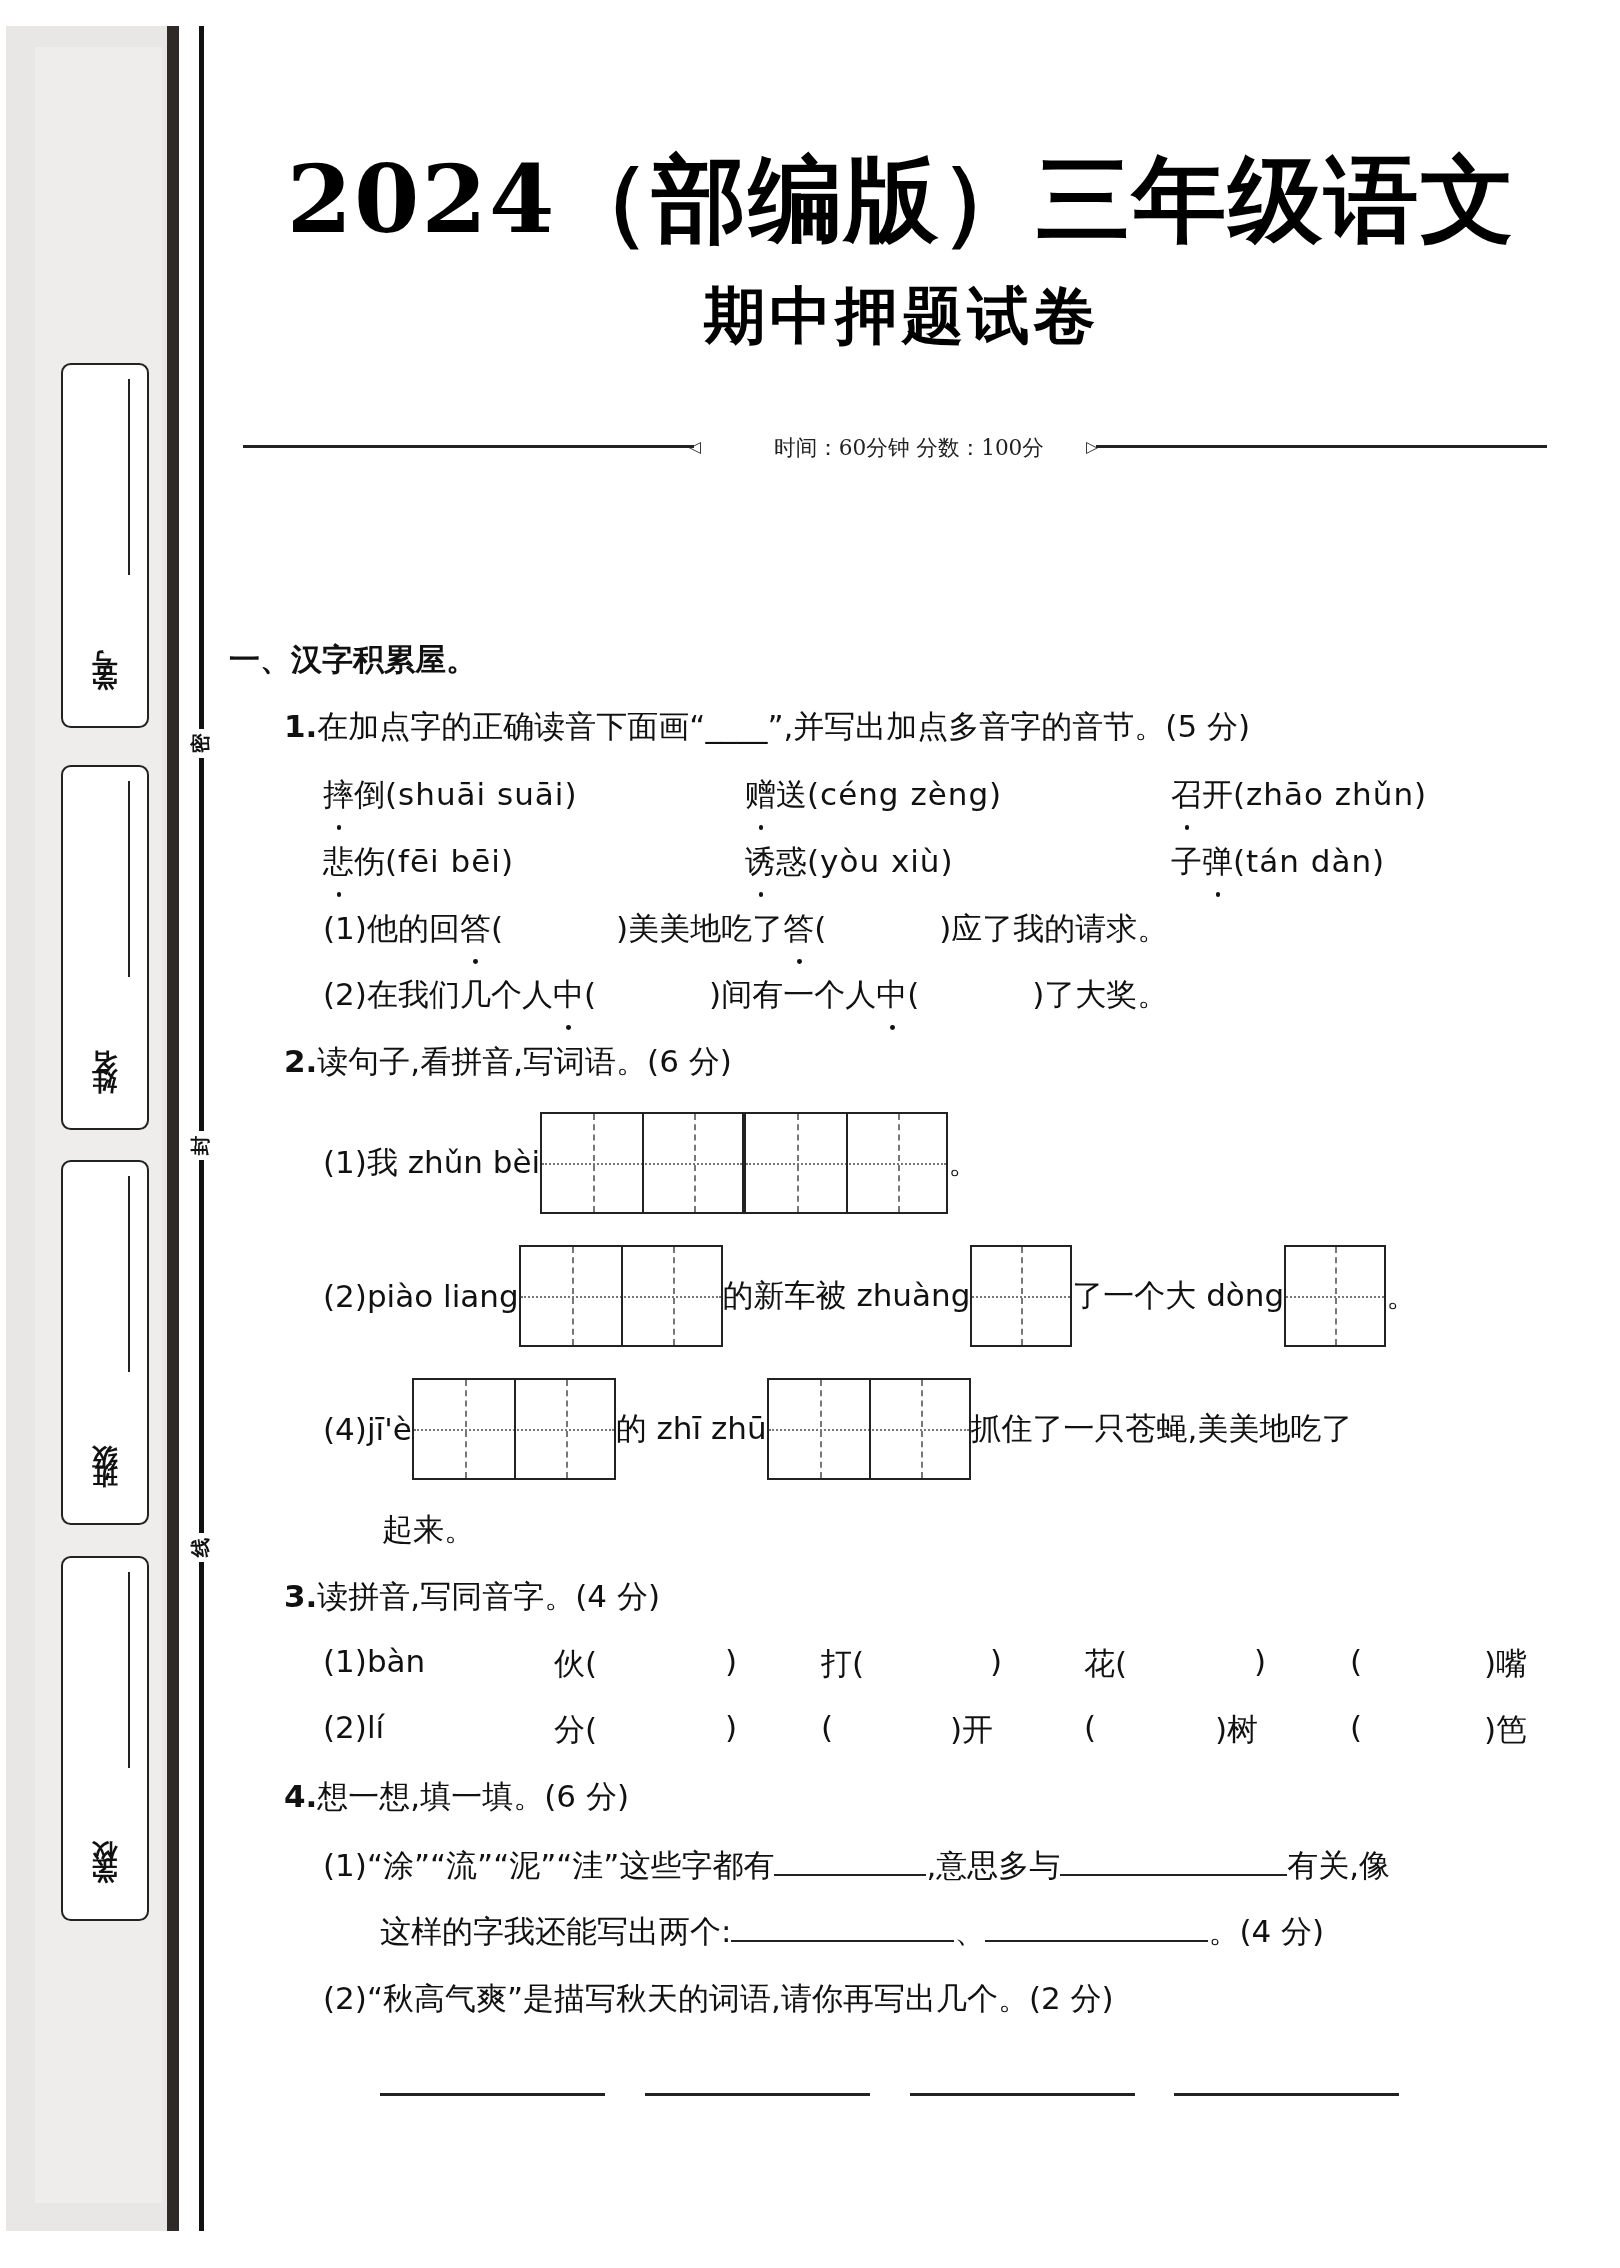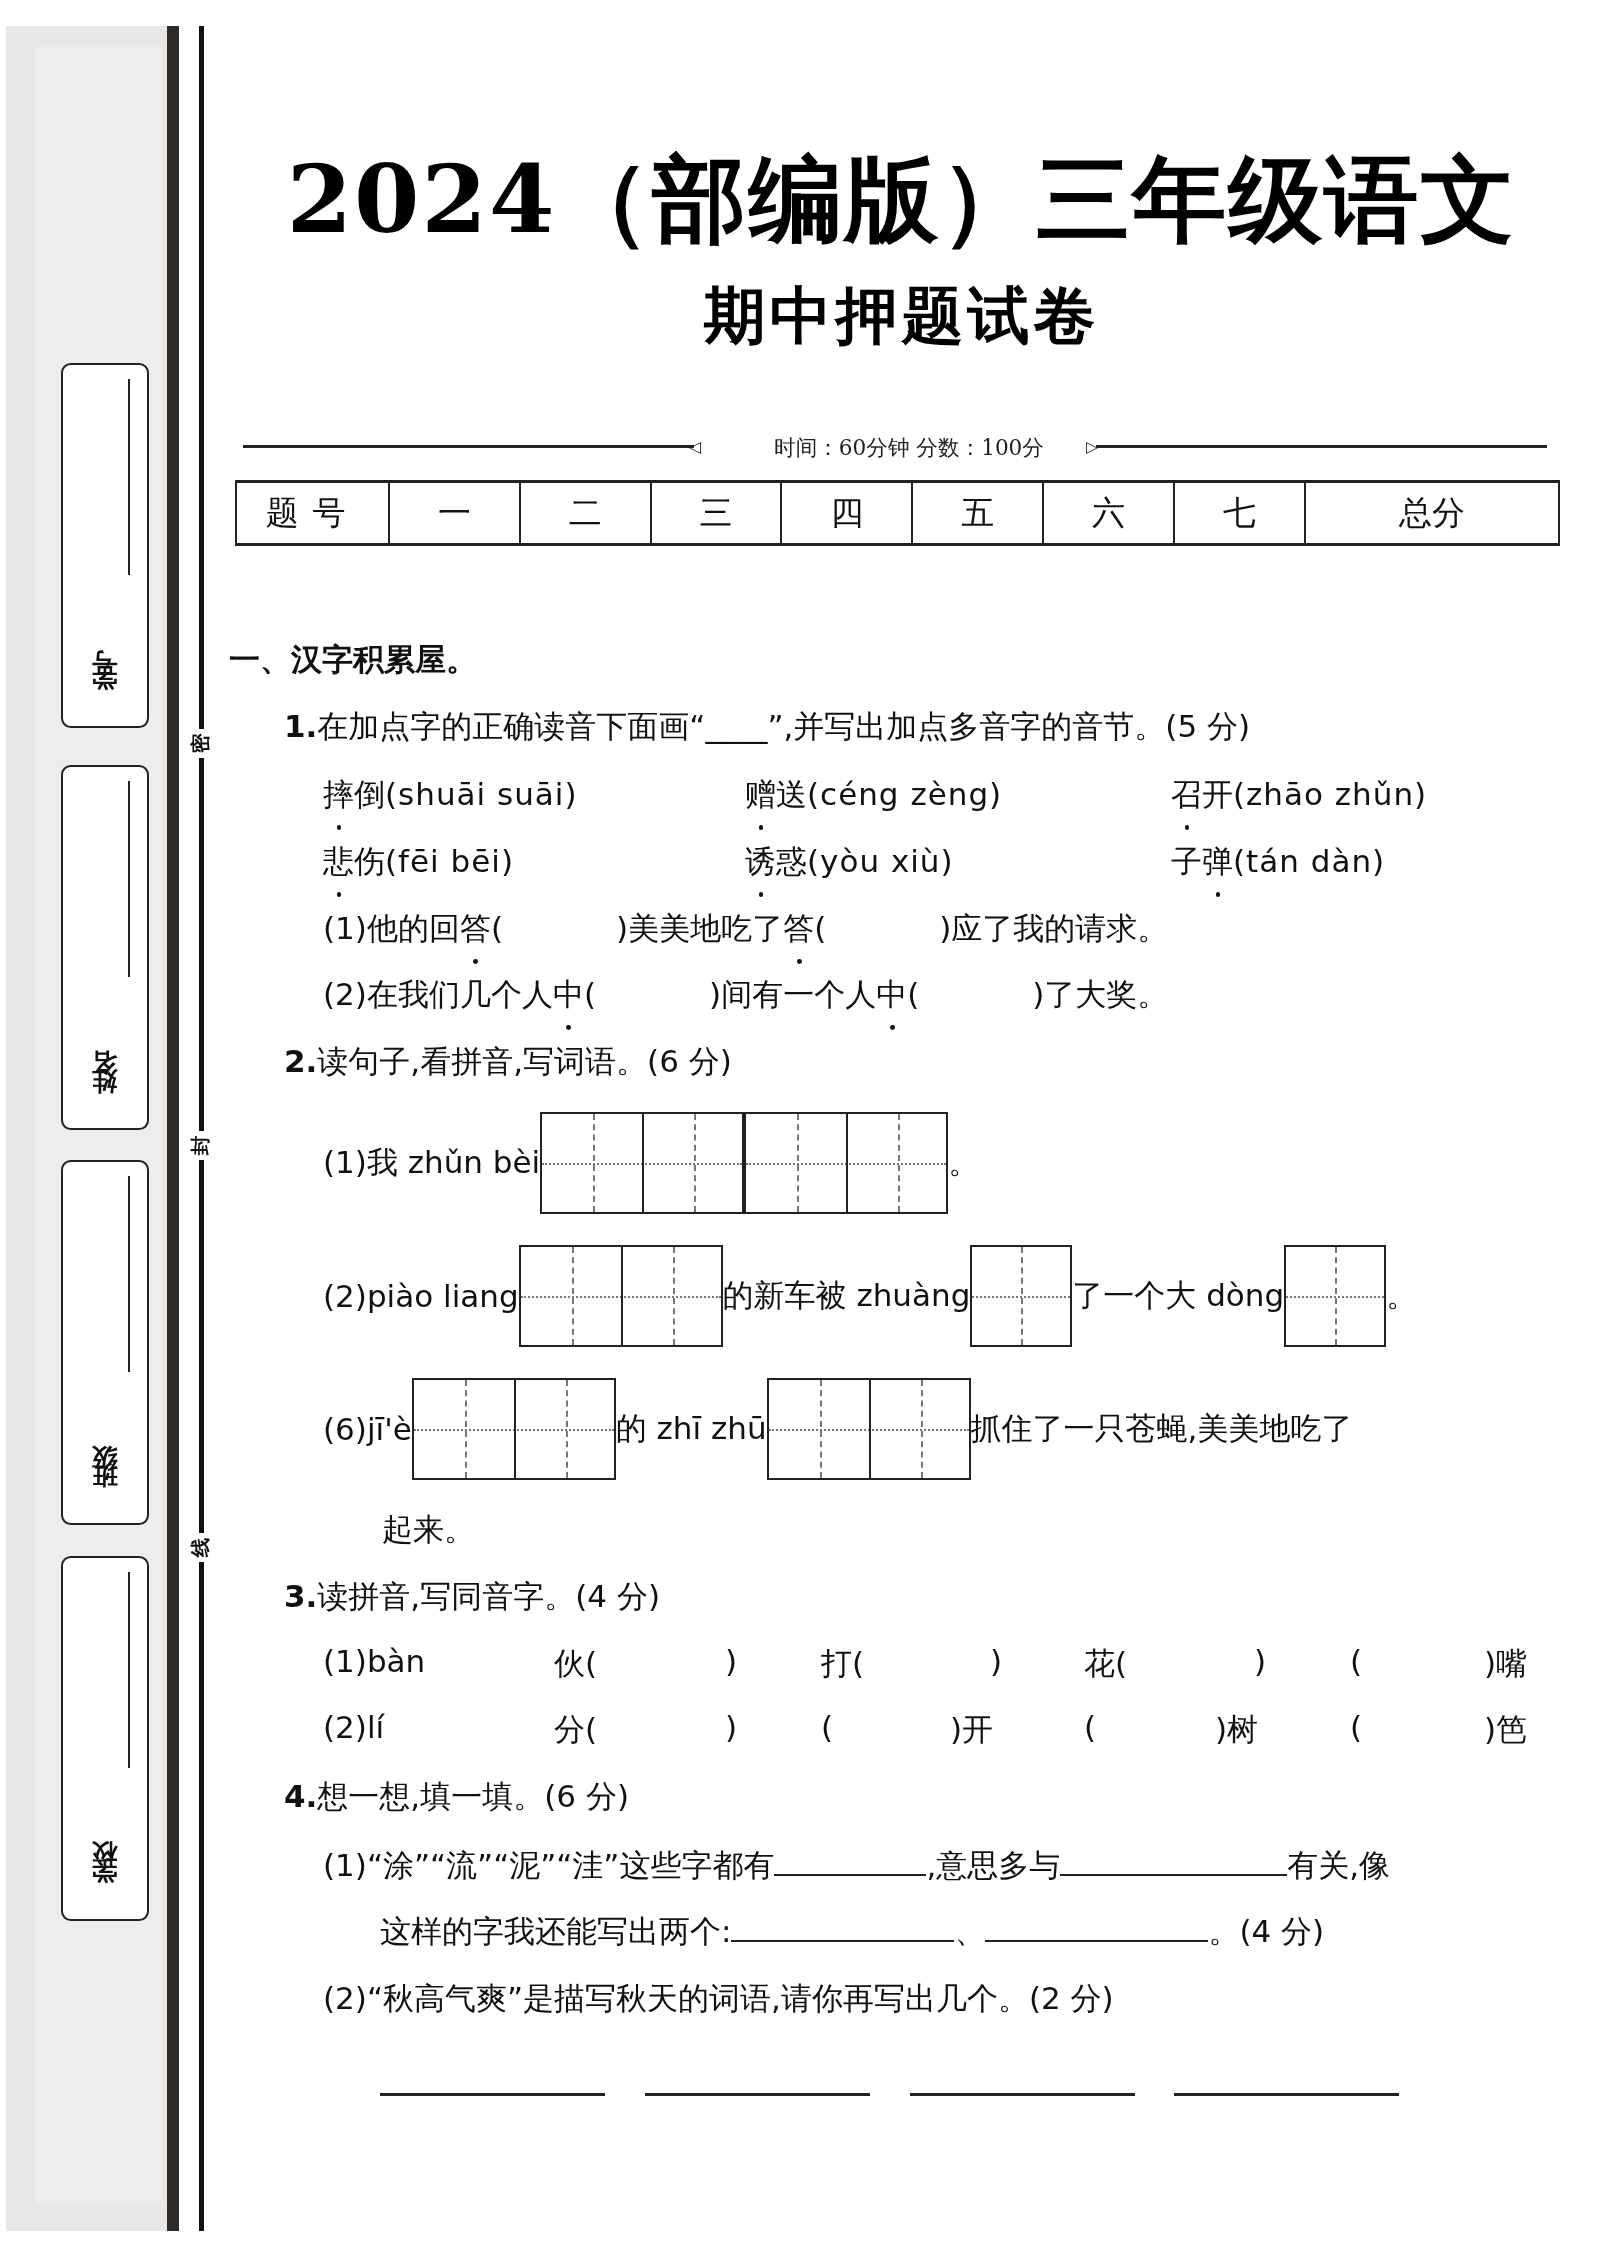--- a/index.html
+++ b/index.html
@@ -99,31 +99,20 @@
 <div class="meta">
   <div class="rule l"></div>
   <span class="tri" style="left:446px">◁</span>
   <div class="txt">时间：60分钟   分数：100分</div>
   <span class="tri" style="left:843px">▷</span>
   <div class="rule r"></div>
 </div>
 
 <table class="score">
   <tbody>
-      <tr>
-    <td class="head">题号</td>
-    <td>一</td>
-    <td>二</td>
-    <td>三</td>
-    <td>四</td>
-    <td>五</td>
-    <td>六</td>
-    <td>七</td>
-    <td>总分</td>
-  </tr>
 </tbody>
   </table>
 
 <div class="sec" style="left:229px;top:639px">一、汉字积累屋。</div>
 
 <div class="q" style="left:284px;top:706px">
   <b>1.</b><span>在加点字的正确读音下面画“____”,并写出加点多音字的音节。(5 分)</span>
 </div>
 
 <div class="q" style="left:323px;top:774px">
@@ -201,21 +190,21 @@
   <span class="grid" style="width:102px">
       <span class="hh"></span>
       <span class="cell" style="left:0;width:98px">
         <span class="vh"></span>
       </span>
     </span>
   <span>。</span>
 </div>
 
 <div class="gq" style="left:323px;top:1376px;height:106px">
-  <span>(6)jī'è</span>
+  <span>(4)jī'è</span>
   <span class="grid" style="width:204px">
       <span class="hh"></span>
       <span class="cell" style="left:0">
         <span class="vh"></span>
       </span>
       <span class="cell" style="left:100px">
         <span class="vh"></span>
       </span>
     </span>
   <span>的 zhī zhū</span>

